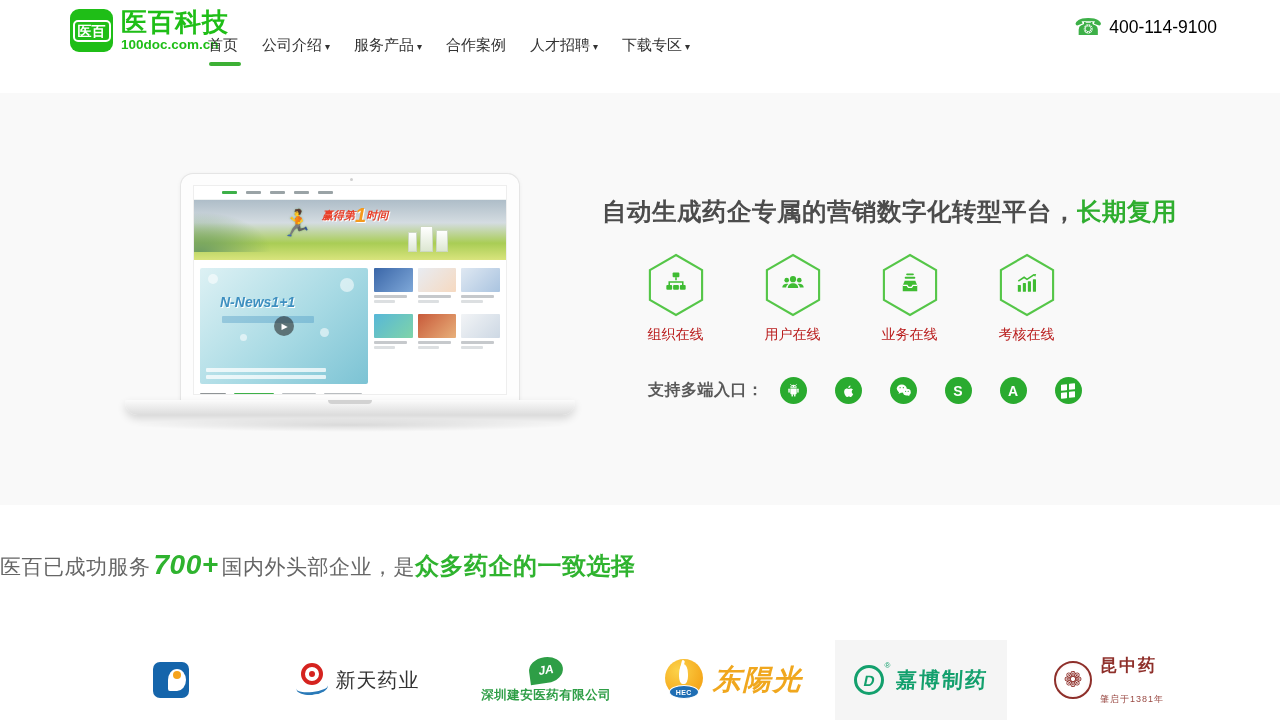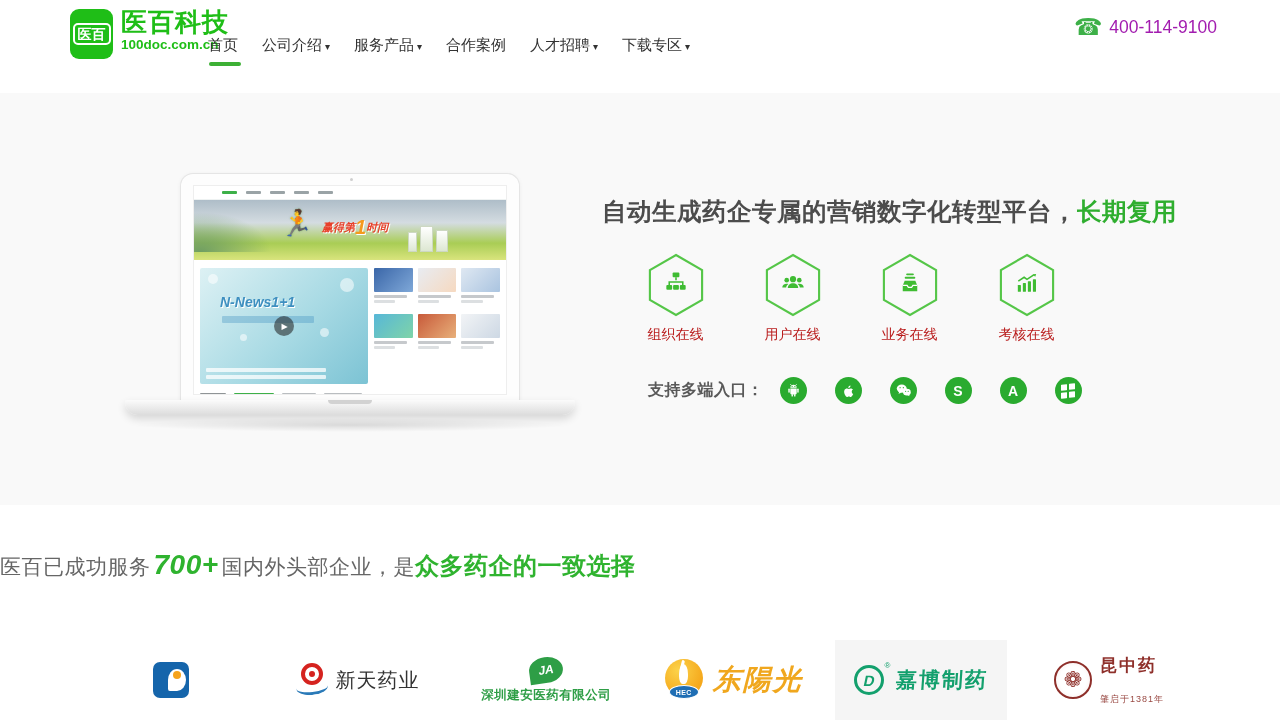--- a/index.html
+++ b/index.html
@@ -2,53 +2,53 @@
 <html><head>
 <meta charset="utf-8">
 <style>
   * { margin:0; padding:0; box-sizing:border-box; }
   html,body { width:1280px; height:720px; }
   body { position:relative; overflow:hidden; background:#fff; font-family:"Liberation Sans","DejaVu Sans",sans-serif; color:#333; }
 
   
   .header { position:absolute; top:0; left:0; width:1280px; height:93px; background:#fff; z-index:5; }
   .logo { position:absolute; left:70px; top:9px; display:flex; align-items:flex-start; cursor:pointer; }
-  .logo-badge { width:43px; height:50px; background:#1fbe17; border-radius:9px; display:flex; align-items:center; justify-content:center; }
+  .logo-badge { width:43px; height:43px; background:#1fbe17; border-radius:9px; display:flex; align-items:center; justify-content:center; }
   .logo-badge span { color:#fff; font-size:14px; font-weight:bold; border:2px solid #fff; border-radius:5px; padding:2px 3px; line-height:1; }
   .logo-text { margin-left:8px; }
   .logo-name { font-size:26px; font-weight:bold; color:#1fbe17; letter-spacing:1px; line-height:1.05; }
   .logo-domain { font-size:13.5px; font-weight:bold; color:#1fbe17; margin-top:1px; }
   .nav { position:absolute; left:208px; top:36px; display:flex; gap:24px; }
   .nav-item { position:relative; font-size:15px; color:#333; cursor:pointer; padding-bottom:4px; white-space:nowrap; }
   .nav-item .caret { font-size:10px; color:#333; margin-left:3px; }
   .nav-item.active::after { content:""; position:absolute; left:1px; top:26px; width:32px; height:3.5px; background:#3db035; border-radius:2px; }
   .phone { position:absolute; right:63px; top:16px; display:flex; align-items:center; gap:7px; cursor:pointer; }
   .phone-icon { font-size:23px; color:#3db048; line-height:1; }
-  .phone-num { font-size:17.5px; color:#a21caf; }
+  .phone-num { font-size:17.5px; color:#000000; }
 
   
   .hero { position:absolute; top:93px; left:0; width:1280px; height:412px; background:#f9f9f9; }
 
   
   .laptop { position:absolute; left:125px; top:47px; width:450px; height:300px; }
   .laptop-body { position:absolute; left:55px; top:33px; width:340px; height:228px; background:#fdfdfd; border:1px solid #e5e5e5; border-bottom:none; border-radius:13px 13px 0 0; box-shadow:0 1px 4px rgba(0,0,0,.05); padding:11px 12px 6px; }
   .cam-dot { position:absolute; left:50%; top:4px; width:3px; height:3px; border-radius:50%; background:#cfcfcf; }
   .screen { width:100%; height:100%; background:#fff; border:1px solid #eee; overflow:hidden; }
   .laptop-base { position:absolute; left:0; top:260px; width:450px; height:15px; background:linear-gradient(#fbfbfb,#dcdcdc); border-radius:3px 3px 18px 18px; box-shadow:0 4px 9px rgba(0,0,0,.14); }
   .laptop-base::before { content:""; position:absolute; left:50%; top:0; transform:translateX(-50%); width:44px; height:4px; background:#d2d2d2; border-radius:0 0 5px 5px; }
   .laptop-shadow { position:absolute; left:8px; top:278px; width:434px; height:14px; background:radial-gradient(ellipse at center, rgba(0,0,0,.12) 0%, rgba(0,0,0,0) 70%); }
 
   
   .m-nav { height:14px; display:flex; align-items:center; gap:9px; padding:0 10px 0 28px; border-bottom:1px solid #eef2f2; }
   .m-nav i { display:block; width:15px; height:3px; background:#9aa3a6; border-radius:1px; }
   .m-nav i.on { background:#3db048; box-shadow:0 4px 0 -2px #3db048; }
   .m-banner { position:relative; height:60px; background:linear-gradient(180deg,#aebdc8 0%,#d4dce1 38%,#a9cd55 72%,#d9e47d 100%); overflow:hidden; }
   .m-hill { position:absolute; left:-12px; top:12px; width:90px; height:40px; background:radial-gradient(ellipse at 20% 100%, #6f9e62 0%, rgba(111,158,98,0) 70%); }
   .m-runner { position:absolute; left:88px; top:8px; font-size:26px; color:#4aa532; font-weight:bold; transform:skewX(-8deg); text-shadow:0 0 2px rgba(60,140,40,.5); }
-  .m-banner-text { position:absolute; left:128px; top:16px; font-size:11px; font-weight:bold; font-style:italic; color:#e8402a; text-shadow:1px 1px 0 #fff; white-space:nowrap; }
+  .m-banner-text { position:absolute; left:128px; top:4px; font-size:11px; font-weight:bold; font-style:italic; color:#e8402a; text-shadow:1px 1px 0 #fff; white-space:nowrap; }
   .m-banner-text b { font-size:20px; color:#f59a1d; vertical-align:-3px; }
   .m-products { position:absolute; right:58px; top:26px; display:flex; gap:3px; align-items:flex-end; }
   .m-products i { display:block; background:linear-gradient(#fff,#dde7d2); border:1px solid #cdd8c2; }
   .m-products i:nth-child(1){width:9px;height:20px;}
   .m-products i:nth-child(2){width:13px;height:26px;}
   .m-products i:nth-child(3){width:12px;height:22px;}
   .m-content { display:flex; gap:6px; padding:8px 6px 4px; }
   .m-video { position:relative; width:168px; height:116px; border-radius:2px; background:linear-gradient(135deg,#ddf1f4 0%,#a8dae4 55%,#7cc3d4 100%); overflow:hidden; }
   .m-video .bubble { position:absolute; border-radius:50%; background:rgba(255,255,255,.55); }
   .m-video-title { position:absolute; left:20px; top:26px; font-size:14px; font-weight:bold; font-style:italic; color:#3e8fc0; text-shadow:1px 1px 0 #fff; }

